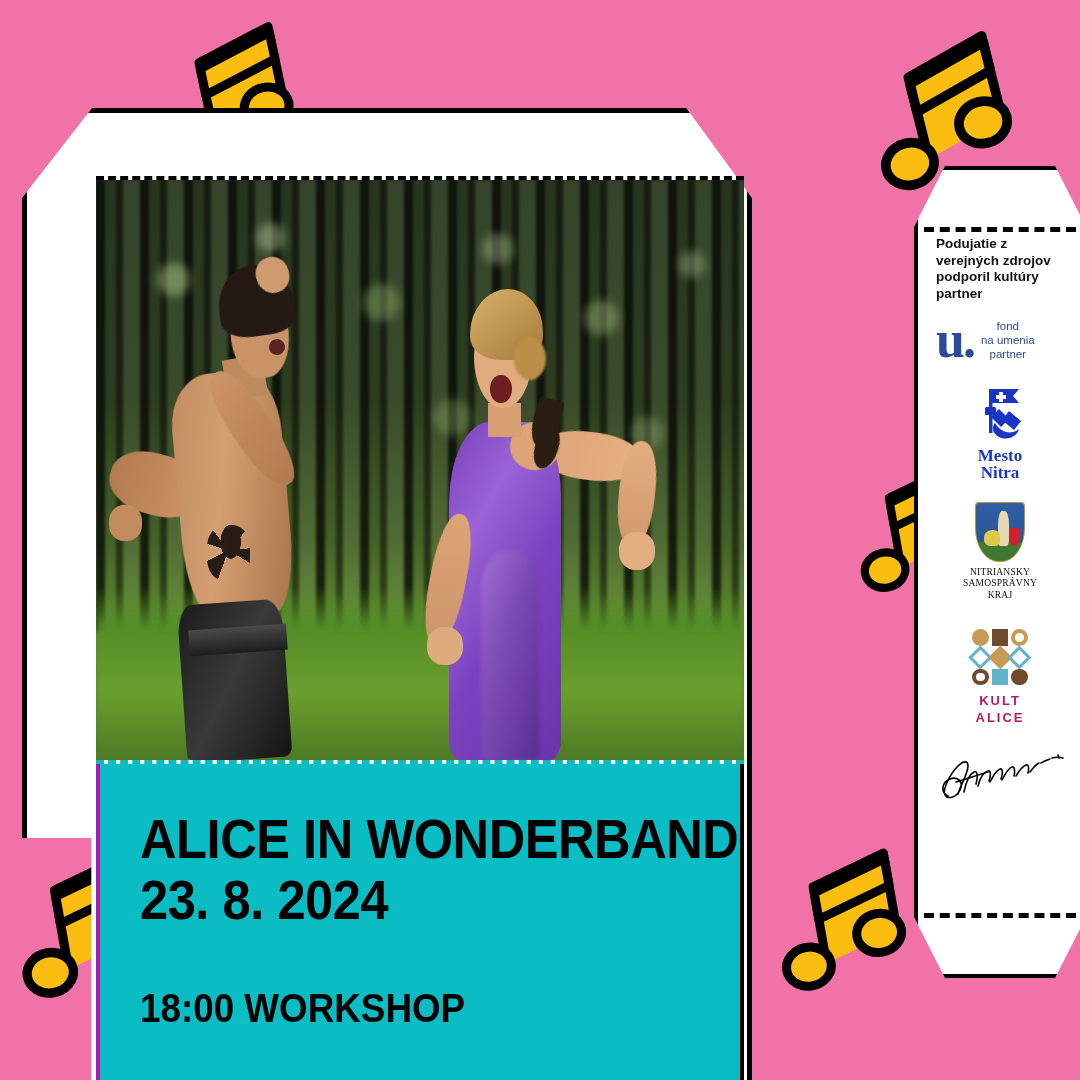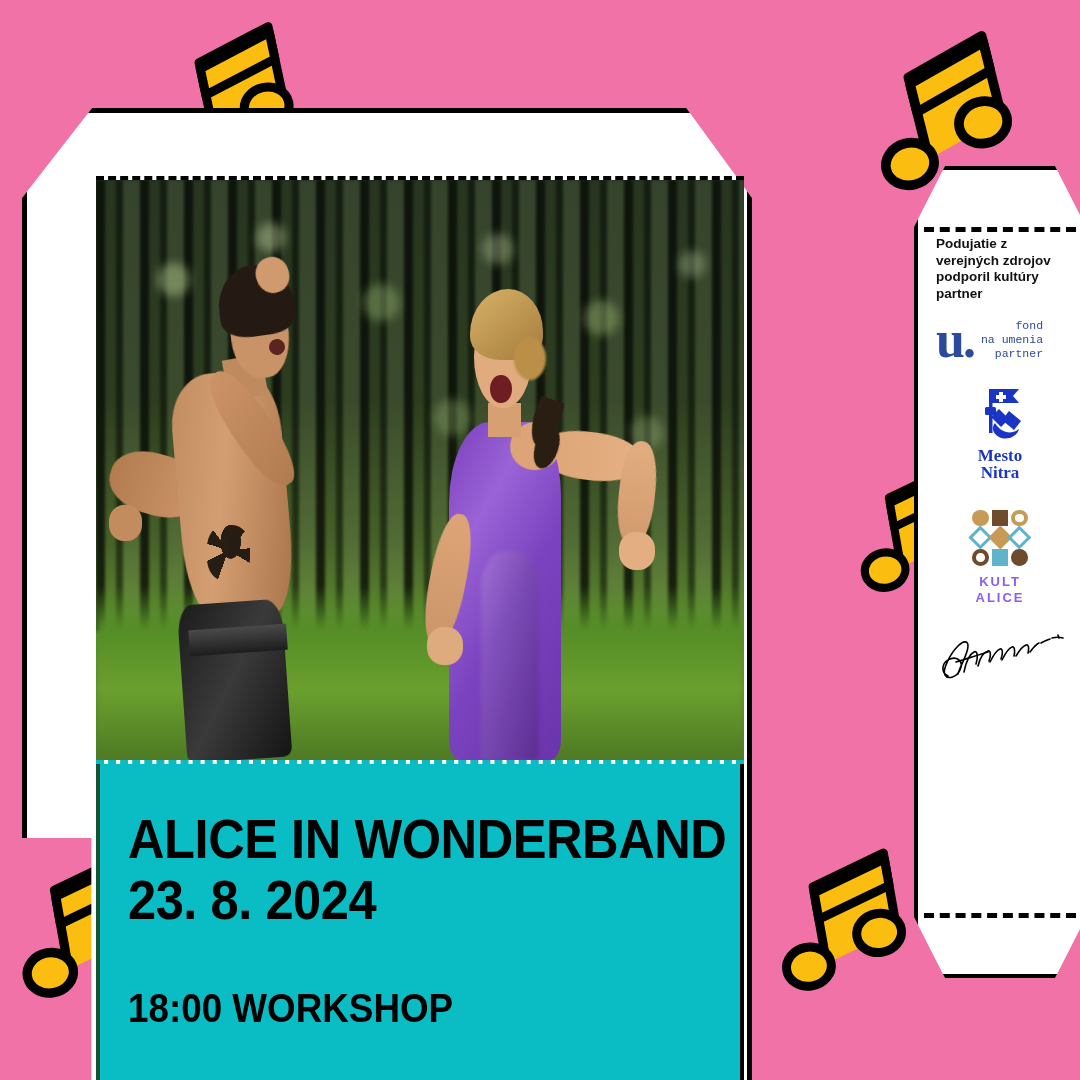--- a/index.html
+++ b/index.html
@@ -193,23 +193,23 @@
     filter: blur(.6px); transform: rotate(18deg);}
 
   
   #info-band {
     position: absolute;
     left: 96px;
     top: 764px;
     width: 648px;
     height: 316px;
     background: #0ABCC4;
-    border-left: 4px solid #14532d;
+    border-left: 4px solid #a21caf;
     border-right: 4px solid #000;
-    padding: 48px 0 0 28px;
+    padding: 48px 0 0 40px;
   }
   .headline {
     font-family: "Liberation Sans Narrow", "Liberation Sans", sans-serif;
     color: #000;
     font-weight: 700;
     font-size: 55px;
     line-height: 1.0;
     letter-spacing: -0.5px;
     transform: scaleX(0.92);
     transform-origin: left center;
@@ -284,25 +284,25 @@
   }
   .fpu-u {
     font-family: "Liberation Serif", serif;
     color: #2B4A9B;
     font-size: 52px;
     font-weight: 700;
     line-height: 0.78;
     letter-spacing: -2px;
   }
   .fpu-words {
-    font-family: Liberation Mono, monospace;
+    font-family: Liberation Sans, sans-serif;
     color: #2B4A9B;
     font-size: 11.5px;
     line-height: 1.22;
-    text-align: right;
+    text-align: center;
   }
 
   
   .nitra { margin-top: 22px; }
   .nitra-mark {
     width: 62px; height: 62px; margin: 0 auto;
     position: relative;
   }
   .nitra-words {
     font-family: Liberation Serif, serif;
@@ -357,21 +357,21 @@
     grid-template-rows: repeat(3, 1fr);
     gap: 3px;
   }
   .kc { width: 100%; height: 100%; }
   .kc.circle { border-radius: 50%; }
   .kc.ring { border-radius: 50%; border: 4px solid currentColor; background: transparent !important; }
   .kc.diamond { transform: rotate(45deg); }
   .kc.diamond-ring { transform: rotate(45deg); border: 3.5px solid currentColor; background: transparent !important; }
   .kult-words {
     font-family: "Liberation Sans", sans-serif;
-    color: #8b5cf6;
+    color: #be185d;
     font-weight: 700;
     font-size: 13px;
     letter-spacing: 2px;
     line-height: 1.25;
     margin-top: 8px;
   }
 
   
   .signature { margin-top: 26px; height: 56px; position: relative; }
   .signature svg { width: 132px; height: 52px; display:block; margin: 0 auto; }
@@ -515,20 +515,33 @@
               <path d="M26 40 c6 10 16 12 24 6 -2 8 -12 12 -20 8 -6 -3 -8 -9 -4 -14 Z"></path>
             </g>
           </svg>
         </div>
         <div class="nitra-words">
           <span>Mesto</span><br>
           <span>Nitra</span>
         </div>
       </div>
 
+      <div class="nsk">
+        <div class="nsk-shield">
+          <div class="nsk-green"></div>
+          <div class="nsk-fig"></div>
+          <div class="nsk-fig2"></div>
+          <div class="nsk-red"></div>
+        </div>
+        <div class="nsk-words">
+          <span>NITRIANSKY</span><br>
+          <span>SAMOSPRÁVNY</span><br>
+          <span>KRAJ</span>
+        </div>
+      </div>
 
 
       <div class="kult">
         <div class="kult-grid">
           <div class="kc circle" style="background:#C79B55"></div>
           <div class="kc" style="background:#6E4B2C"></div>
           <div class="kc ring" style="color:#C79B55"></div>
           <div class="kc diamond-ring" style="color:#5FB4CC"></div>
           <div class="kc diamond" style="background:#C79B55"></div>
           <div class="kc diamond-ring" style="color:#5FB4CC"></div>

